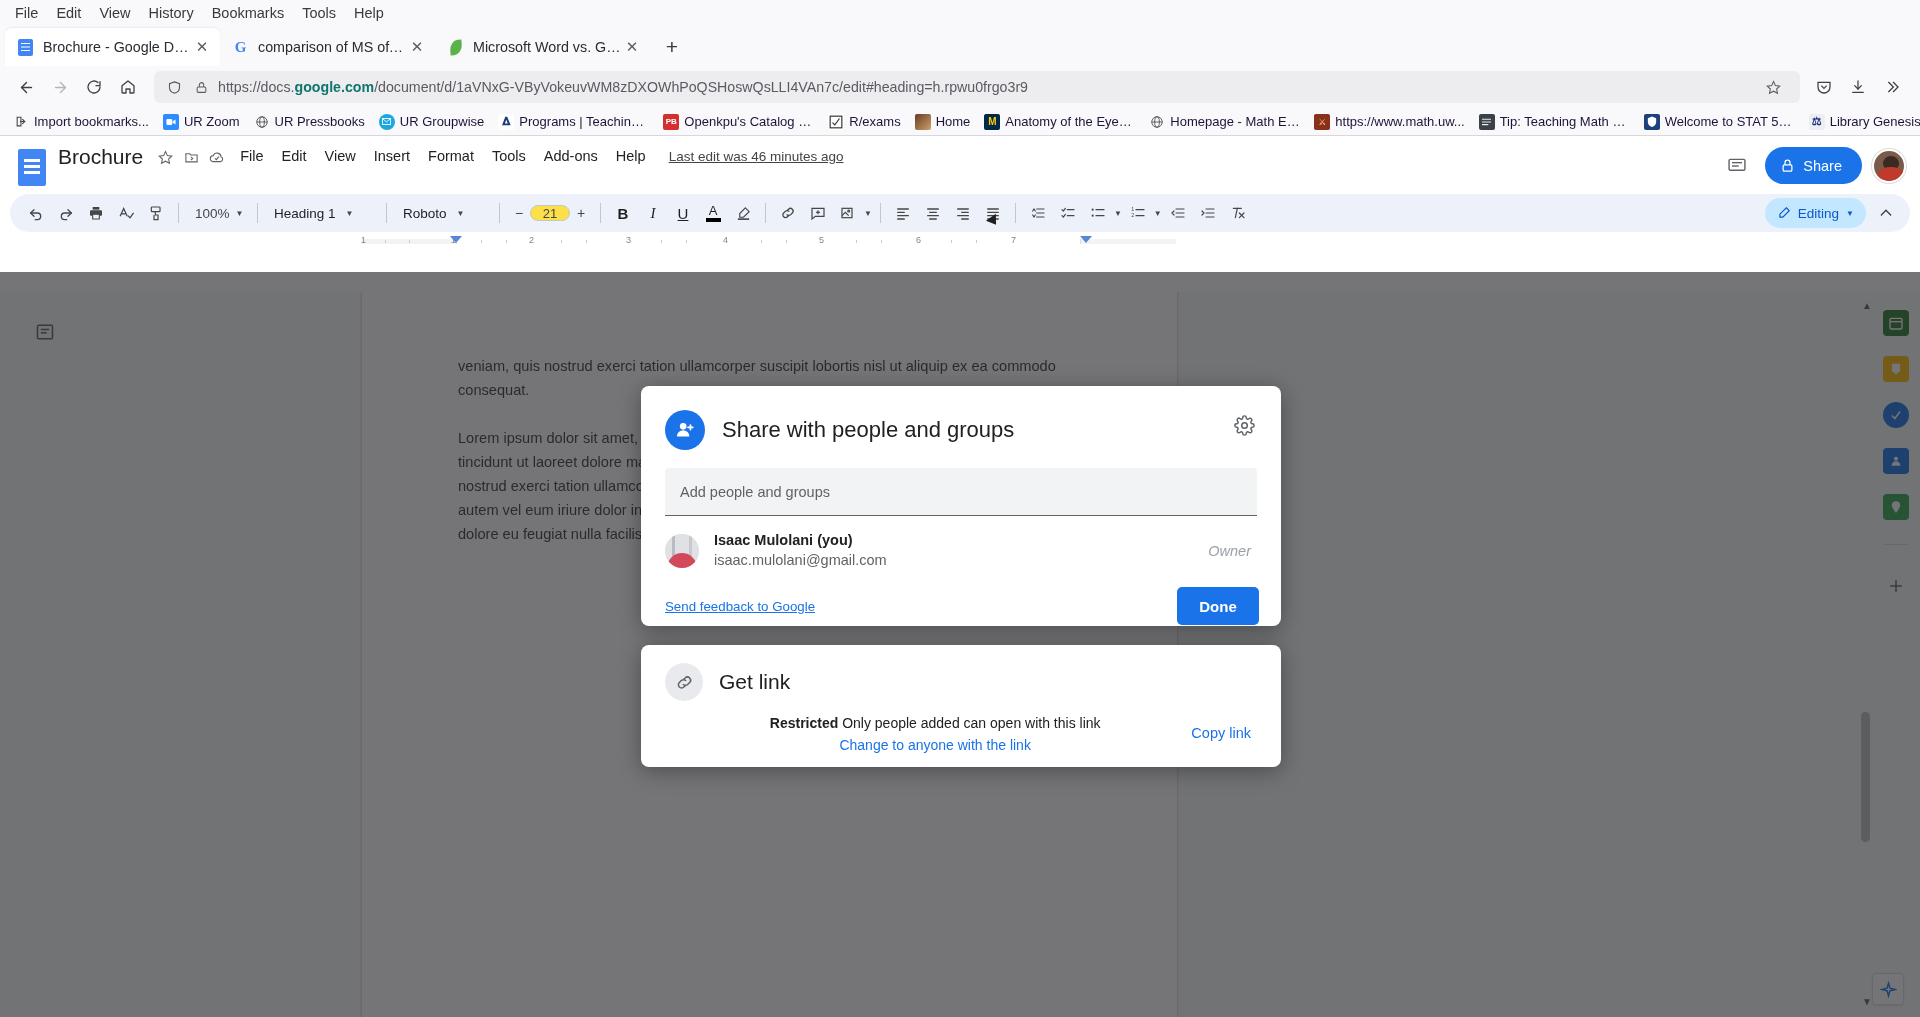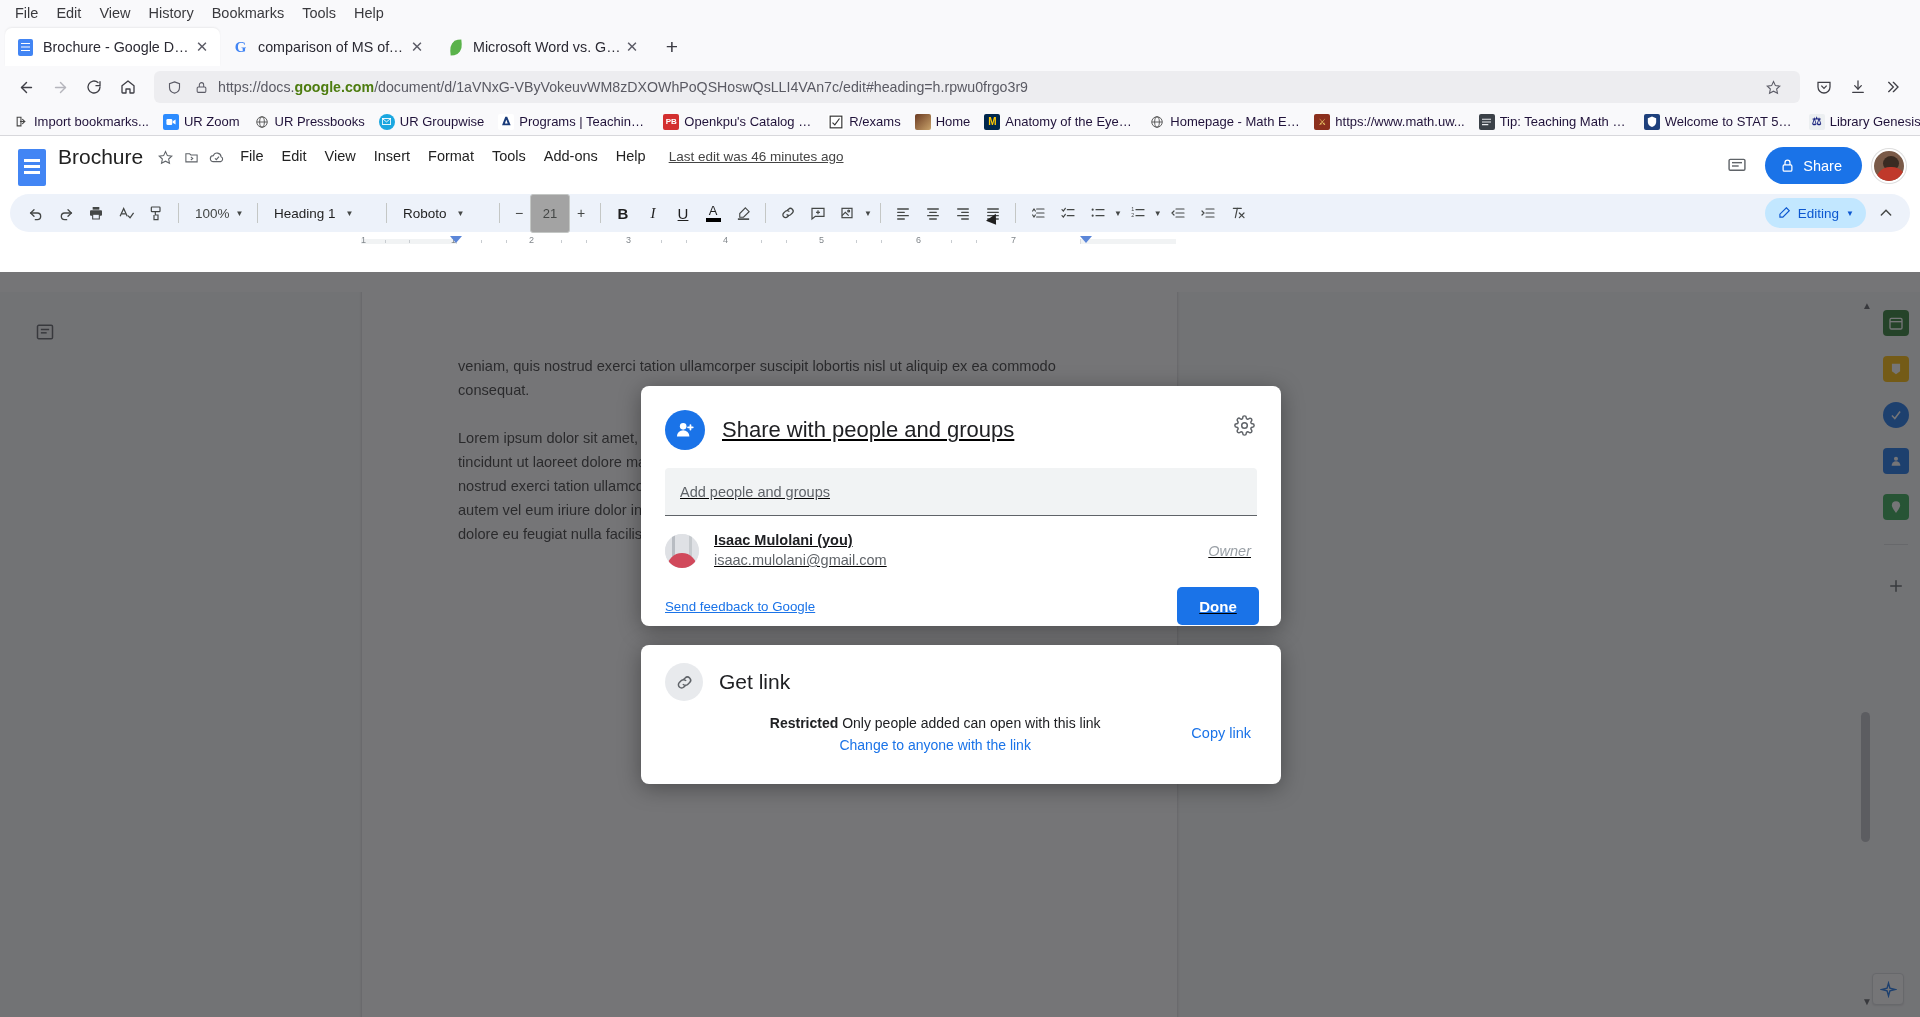--- a/index.html
+++ b/index.html
@@ -45,21 +45,21 @@
   .fav-leaf { width:12px; height:15px; background:#5ab24a; border-radius:70% 0 70% 0; transform: rotate(-5deg); }
 
   .navbar { height: 42px; display: flex; align-items: center; padding: 0 10px; background:#f9f9fb; }
   .navbtn { width: 32px; height: 32px; display:flex; align-items:center; justify-content:center; color:#3f3f46; margin-right:2px; }
   .urlbar {
     flex: 1; height: 32px; background: #ededf0; border-radius: 6px;
     display: flex; align-items: center; padding: 0 10px;
     margin: 0 8px; font-size: 14.2px; color: #4a4a52;
   }
   .urlbar .urltext { flex:1; white-space:nowrap; overflow:hidden; color:#5a5a63; }
-  .urlbar .urltext b { color:#4d7c0f; font-weight: 600; }
+  .urlbar .urltext b { color:#0f766e; font-weight: 600; }
   .urlicon { width:20px; height:20px; margin-right:7px; display:flex; align-items:center; justify-content:center; color:#5b5b66; }
 
   .bookmarks {
     height: 28px; display:flex; align-items:center; padding: 0 6px;
     background:#f9f9fb; font-size: 13px; color:#20123a;
     border-bottom: 1px solid #d8d8dc;
   }
   .bm { display:flex; align-items:center; padding: 3px 7px; border-radius:4px; white-space:nowrap; max-width:165px; }
   .bm .bmic { width:16px; height:16px; flex:0 0 16px; margin-right:5px; border-radius:2px; display:flex; align-items:center; justify-content:center; font-size:9px; color:#fff; overflow:hidden;}
   .bm .bml { overflow:hidden; text-overflow:ellipsis; font-size:13px; }
@@ -95,21 +95,21 @@
     position:relative;
   }
   .tb { width:28px; height:28px; display:flex; align-items:center; justify-content:center; border-radius:4px; color:#444746; font-size:15px; }
   .tb-sep { width:1px; height:20px; background:#c4c7c5; margin: 0 6px; }
   .tb-zoom { display:flex; align-items:center; padding: 0 4px 0 8px; gap:6px; min-width:62px; }
   .tb-combo { display:flex; align-items:center; padding: 0 4px 0 8px; gap:10px; }
   .tb-combo .lbl { font-size:13.5px; color:#1f1f1f; }
   .caret { font-size:8px; color:#444746; }
   .fontsize-box { display:flex; align-items:center; }
   .fs-btn { width:22px; height:24px; display:flex; align-items:center; justify-content:center; font-size:14px; color:#444746; }
-  .fs-val { width:40px; height:39px; border:1px solid #c4c7c5; border-radius:3px; display:flex; align-items:center; justify-content:center; font-size:13px; background:#a3a3a3; }
+  .fs-val { width:40px; height:16px; border:1px solid #c4c7c5; border-radius:12px; display:flex; align-items:center; justify-content:center; font-size:13px; background:#fde047; }
   .tb-right { position:absolute; right:10px; display:flex; align-items:center; gap:6px; }
   .editing-pill { height:30px; background:#c2e7ff; border-radius:15px; display:flex; align-items:center; gap:7px; padding: 0 12px; font-size:13.5px; color:#0b57d0; }
 
   .ruler { height:14px; background:#fff; position:relative; margin-top:2px; }
   .ruler-inner { position:absolute; left:361px; width:815px; height:14px; top:0; display:flex; align-items:center; }
   .ruler-bar { position:absolute; left:0; top:5px; height:5px; width:100%; background:#f1f3f4; }
   .ruler-active { position:absolute; left:95px; top:5px; height:5px; width:625px; background:#fff; border-left:1px solid #dadce0; border-right:1px solid #dadce0;}
   .rn { position:absolute; font-size:9px; color:#80868b; top:1px; }
   .rt { position:absolute; width:1px; height:3px; background:#c8ccd0; top:6px; }
   .rmark { position:absolute; width:0; height:0; border-left:6px solid transparent; border-right:6px solid transparent; border-top:7px solid #5b86d8; top:2px; }
@@ -130,21 +130,21 @@
   .side-rail { position:absolute; right:0; top:0; width:48px; height:725px; background:#f8f9fa; display:flex; flex-direction:column; align-items:center; padding-top:18px; gap:20px; }
   .rail-ic { width:34px; height:34px; display:flex; align-items:center; justify-content:center; border-radius:50%; }
   .rail-sep { width:24px; height:1px; background:#dadce0; margin: 4px 0; }
   .explore-btn { position:absolute; right:16px; bottom:12px; width:32px; height:32px; background:#fff; border:1px solid #dadce0; border-radius:4px; display:flex; align-items:center; justify-content:center; box-shadow:0 1px 2px rgba(0,0,0,.1);}
 
   
   .scrim { position:absolute; left:0; top:136px; width:1920px; height:881px; background:rgba(32,33,36,.62); }
 
   .dlg-share {
     position:absolute; left:641px; top:386px; width:640px; height:240px;
-    background:#fff; border-radius:8px; box-shadow:0 4px 22px rgba(0,0,0,.35);text-decoration:underline;
+    background:#fff; border-radius:8px; box-shadow:0 4px 22px rgba(0,0,0,.35);
   }
   .dlg-head { display:flex; align-items:center; padding: 24px 24px 0 24px; position:relative; }
   .ico-circle-blue { width:40px; height:40px; border-radius:50%; background:#1a73e8; display:flex; align-items:center; justify-content:center; margin-right:17px; }
   .dlg-title { font-size:22px; color:#202124; }
   .dlg-gear { position:absolute; right:22px; top:24px; width:30px; height:30px; display:flex; align-items:center; justify-content:center; color:#5f6368; }
   .addpeople {
     margin: 18px 24px 0 24px; height: 48px; background:#f1f3f4;
     border-bottom: 1px solid #5f6368; border-radius: 4px 4px 0 0;
     display:flex; align-items:center; padding: 0 15px;
     font-size:14.5px; color:#5f6368;
@@ -156,21 +156,21 @@
   .pavatar .bgl { position:absolute; left:0; top:0; width:34px; height:34px; background: linear-gradient(90deg,#dfe1e5 0 22%, #b8bcc2 22% 30%, #dfe1e5 30% 70%, #c6cace 70% 78%, #dfe1e5 78% 100%); }
   .pinfo { flex:1; }
   .pname { font-size:14.5px; color:#202124; font-weight:bold; line-height:20px; }
   .pmail { font-size:14.5px; color:#5f6368; line-height:21px; }
   .prole { font-size:14.5px; color:#9aa0a6; font-style: italic; padding-right:6px; }
   .dlg-foot { display:flex; align-items:center; padding: 16px 22px 0 24px; gap: 8px; }
   .feedback-link { font-size:13.3px; color:#1a73e8; text-decoration:underline; }
   .btn-done { margin-left:auto; height:38px; min-width:82px; background:#1a73e8; color:#fff; border-radius:5px; display:flex; align-items:center; justify-content:center; font-size:15px; font-weight:bold; }
 
   .dlg-link {
-    position:absolute; left:641px; top:645px; width:640px; height:139px;
+    position:absolute; left:641px; top:645px; width:640px; height:122px;
     background:#fff; border-radius:8px; box-shadow:0 4px 22px rgba(0,0,0,.35);
   }
   .link-head { display:flex; align-items:center; padding: 18px 24px 0 24px; }
   .ico-circle-grey { width:38px; height:38px; border-radius:50%; background:#e8eaed; display:flex; align-items:center; justify-content:center; margin-right:16px; color:#5f6368; }
   .link-title { font-size:21px; color:#202124; }
   .link-body { display:flex; align-items:flex-start; padding: 12px 24px 0 38px; text-align: center; }
   .link-left { flex:1; }
   .restricted { font-size:14px; color:#202124; line-height:20px; }
   .restricted b { font-weight:bold; }
   .change-link { font-size:14px; color:#1a73e8; line-height:24px; display:inline-block; }

